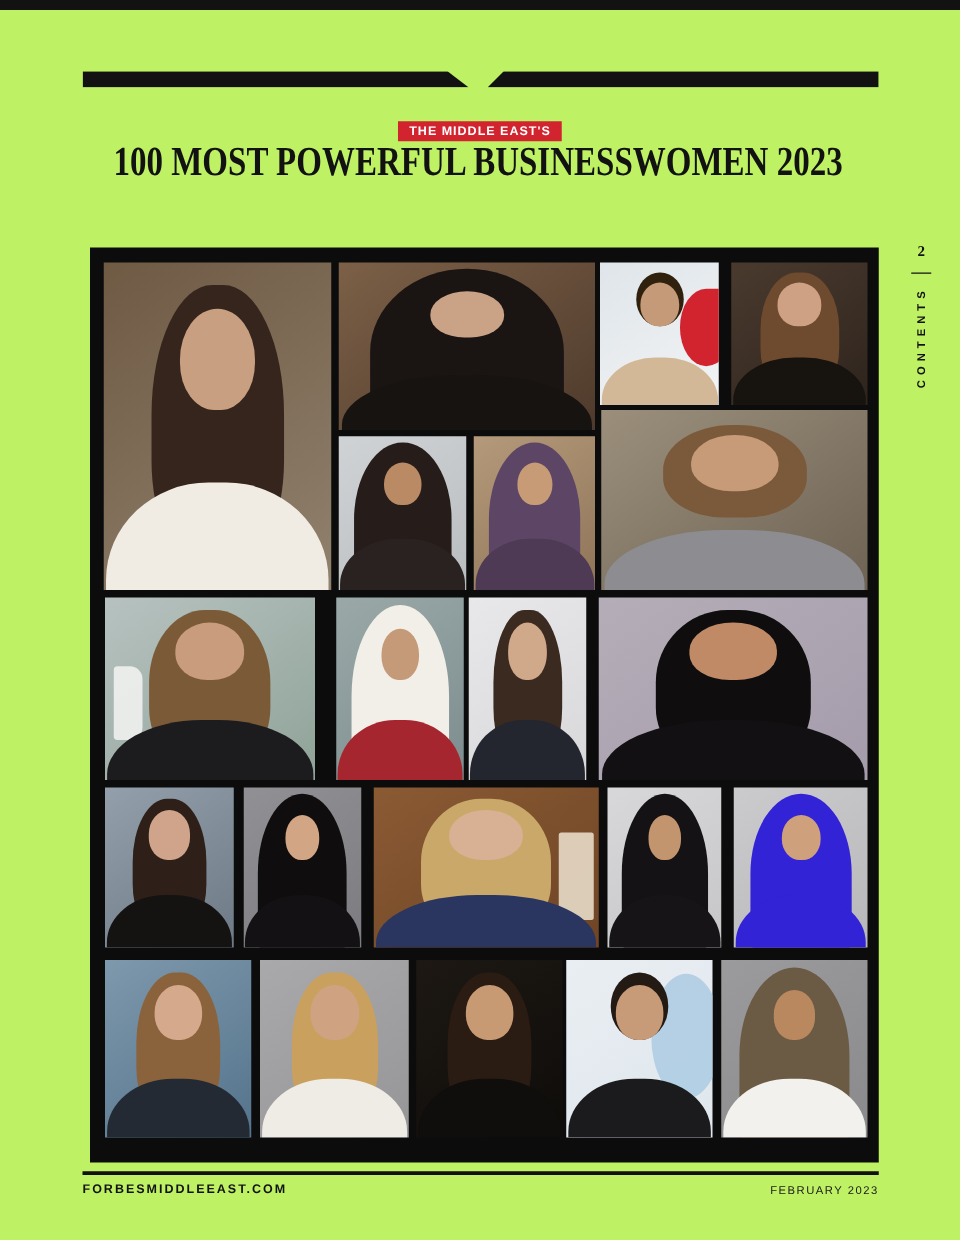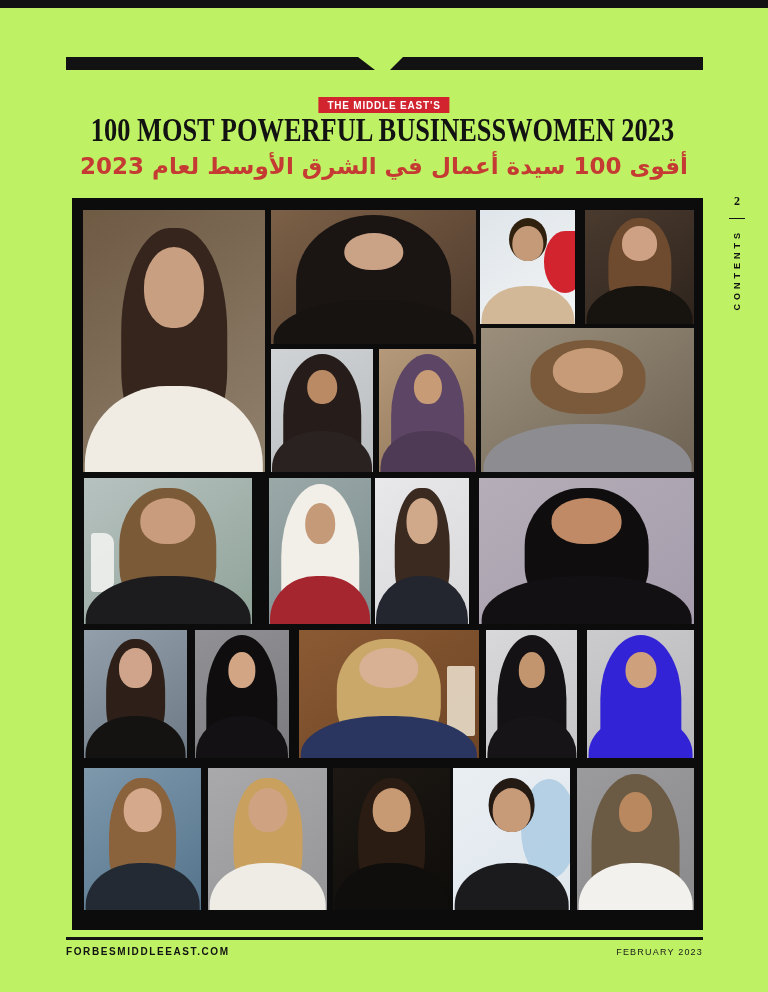--- a/index.html
+++ b/index.html
@@ -88,21 +88,20 @@
 
   <div class="top-strip"></div>
 
   <div class="nb nb-left"></div>
   <div class="nb nb-right"></div>
 
   <div class="badge" style="background: rgb(210, 36, 47);">THE MIDDLE EAST'S</div>
 
   <div class="title"><span>100 MOST POWERFUL BUSINESSWOMEN 2023</span></div>
 
-  <div class="title-ar" style="color: rgb(197, 58, 51);">أقوى 100 سيدة أعمال في الشرق الأوسط لعام 2023</div>
 
   <div class="collage" style="background: rgb(12, 12, 12);">
     <div class="photo p1" title="Woman with long dark hair in white blazer, bar with hanging amber lights" style="background: linear-gradient(145deg, rgb(111, 90, 68) 0%, rgb(144, 129, 109) 100%);">
         <div class="hair long" style="background: rgb(53, 37, 28);"></div>
         <div class="face " style="background: rgb(201, 159, 130);"></div>
         <div class="torso" style="background: rgb(241, 236, 227);"></div>
       </div>
     <div class="photo p2" title="Woman in black shayla, library bookshelf background" style="background: linear-gradient(145deg, rgb(124, 96, 71) 0%, rgb(78, 58, 44) 100%);">
         <div class="hair hijab" style="background: rgb(26, 21, 19);"></div>
         <div class="face hijab" style="background: rgb(202, 162, 134);"></div>

